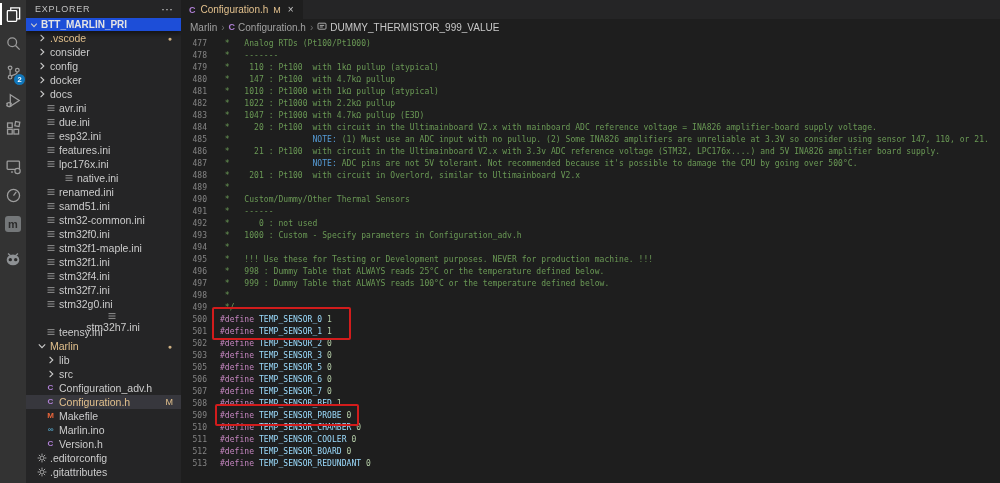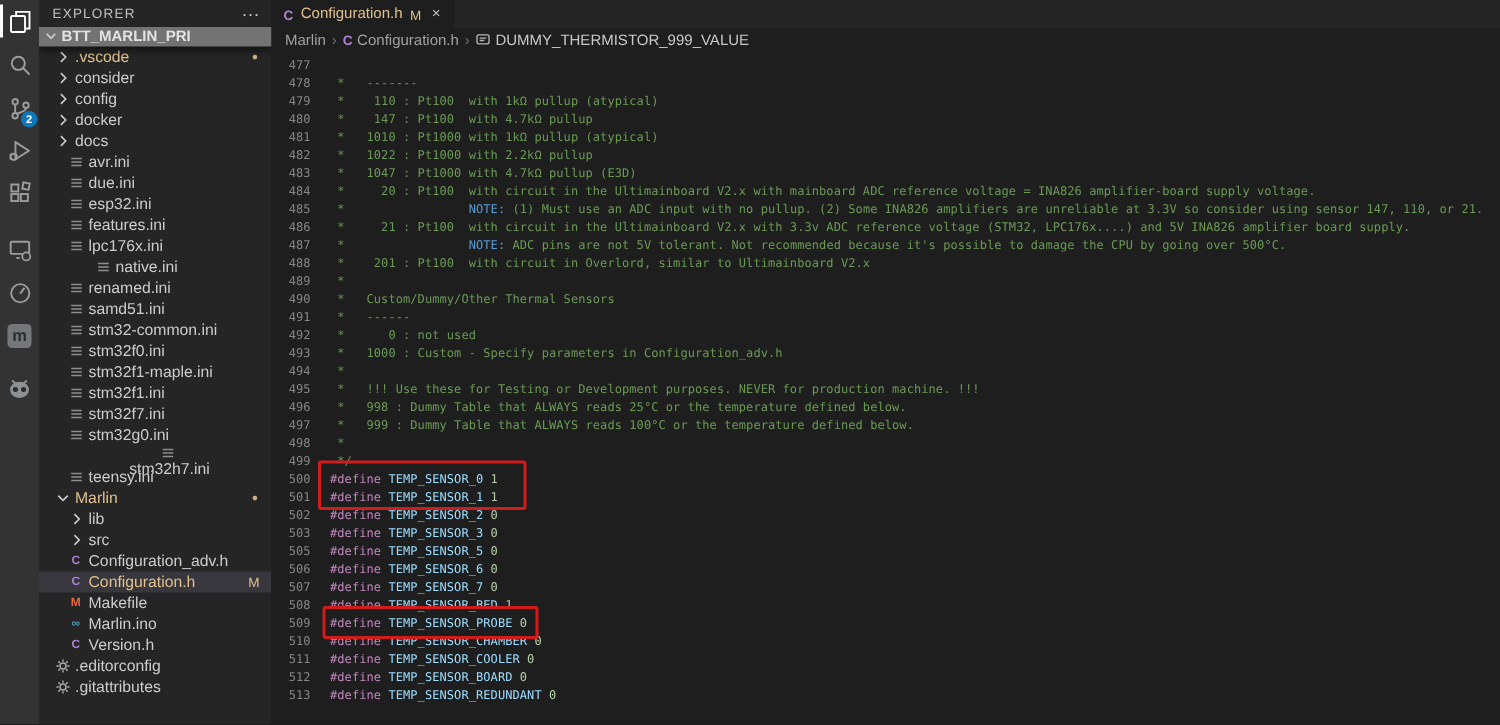--- a/index.html
+++ b/index.html
@@ -14,21 +14,21 @@
   .ab-badge{position:absolute;right:1px;bottom:-2px;min-width:11px;height:11px;border-radius:6px;
             background:var(--badge-blue);color:#fff;font-size:7.5px;line-height:11px;text-align:center;font-weight:bold;}
   .mext{width:16px;height:16px;border-radius:3px;background:#747779;color:#2c2c2c;
         font-weight:bold;font-size:11px;line-height:16px;text-align:center;}
   
   .sidebar{position:absolute;left:26px;top:0;width:155px;height:483px;background:#252526;overflow:hidden;}
   .sb-header{height:18px;display:flex;align-items:center;padding-left:9px;position:relative;}
   .sb-title{font-size:9px;letter-spacing:.8px;color:#c0c0c0;}
   .sb-actions{position:absolute;right:8px;top:0;font-size:12px;color:#d0d0d0;cursor:pointer;line-height:18px;}
   .sb-root{height:13px;display:flex;align-items:center;padding-left:3px;position:relative;z-index:3;
-           box-shadow:0 3px 4px rgba(0,0,0,.45);background:#737373;}
+           box-shadow:0 3px 4px rgba(0,0,0,.45);background:#1d4ed8;}
   .sb-root-label{font-size:10px;font-weight:bold;color:#e4e4e4;margin-left:2px;}
   .tree{position:absolute;left:0;top:31px;right:0;bottom:0;overflow:hidden;}
   .trow{height:14px;display:flex;align-items:center;cursor:pointer;position:relative;}
   .trow.selected{background:#37373d;}
   .trow .tico{width:11px;height:10px;flex:none;display:flex;align-items:center;justify-content:center;margin-right:3px;}
   .trow .glyph{font-size:8px;font-weight:bold;width:11px;text-align:center;flex:none;margin-right:3px;line-height:10px;}
   .tlabel{font-size:10.5px;color:#cccccc;white-space:nowrap;}
   .tlabel.mod{color:var(--mod);}
   .tbadge{margin-left:auto;margin-right:8px;font-size:9px;color:var(--mod);}
   .tdot{margin-left:auto;margin-right:9px;font-size:7px;color:var(--mod);opacity:.9;}
@@ -279,20 +279,28 @@
             </svg>
           </span>
           <span class="tlabel">stm32f1.ini</span>
         </div>
         <div class="trow" style="padding-left: 19px;">
           <span class="tico">
             <svg width="10" height="10" viewBox="0 0 10 10">
               <path d="M1.5 2.6h7M1.5 5h7M1.5 7.4h7" stroke="#8f8f8f" stroke-width="1" fill="none"></path>
             </svg>
           </span>
+          <span class="tlabel">stm32f4.ini</span>
+        </div>
+        <div class="trow" style="padding-left: 19px;">
+          <span class="tico">
+            <svg width="10" height="10" viewBox="0 0 10 10">
+              <path d="M1.5 2.6h7M1.5 5h7M1.5 7.4h7" stroke="#8f8f8f" stroke-width="1" fill="none"></path>
+            </svg>
+          </span>
           <span class="tlabel">stm32f7.ini</span>
         </div>
         <div class="trow" style="padding-left: 19px;">
           <span class="tico">
             <svg width="10" height="10" viewBox="0 0 10 10">
               <path d="M1.5 2.6h7M1.5 5h7M1.5 7.4h7" stroke="#8f8f8f" stroke-width="1" fill="none"></path>
             </svg>
           </span>
           <span class="tlabel">stm32g0.ini</span>
         </div>
@@ -402,20 +410,21 @@
           <span><svg width="10" height="10" viewBox="0 0 10 10">
               <rect x="1" y="2.2" width="8" height="6" rx="1" fill="none" stroke="#b8b8b8" stroke-width="0.9"></rect>
               <path d="M2.8 4.4h4.4M2.8 6h3" stroke="#b8b8b8" stroke-width="0.9" fill="none"></path>
             </svg></span>
           <span>DUMMY_THERMISTOR_999_VALUE</span>
         </span>
       </div>
     <div class="codearea" id="codearea">
         <div class="crow">
           <span class="ln">477</span>
+          <span class="cd"><span class="tk-c"> *   Analog RTDs (Pt100/Pt1000)</span></span>
         </div>
         <div class="crow">
           <span class="ln">478</span>
           <span class="cd"><span class="tk-c"> *   -------</span></span>
         </div>
         <div class="crow">
           <span class="ln">479</span>
           <span class="cd"><span class="tk-c"> *    110 : Pt100  with 1kΩ pullup (atypical)</span></span>
         </div>
         <div class="crow">

